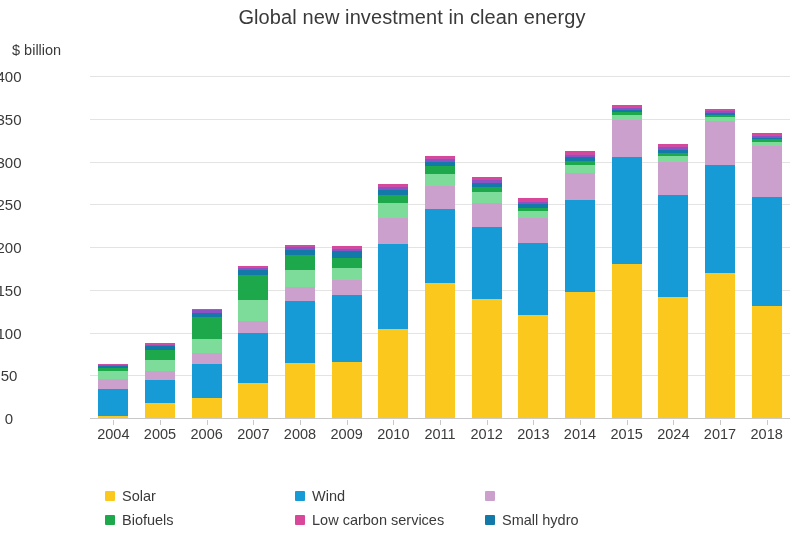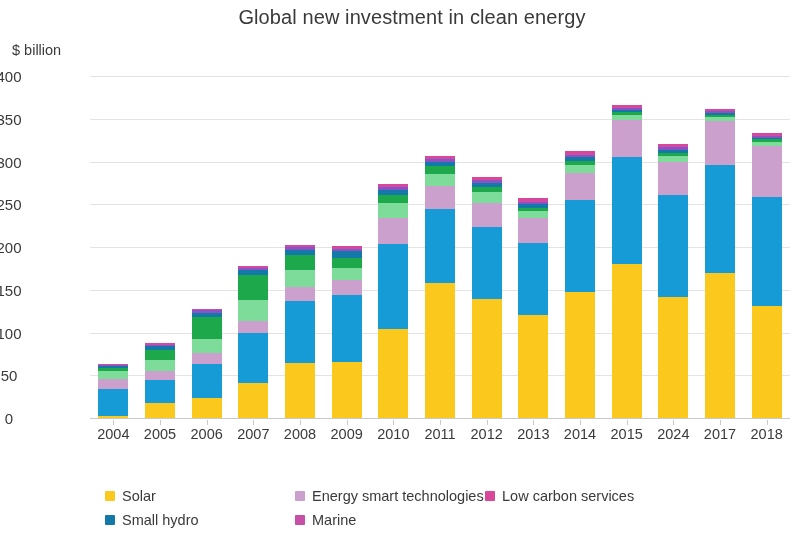--- a/index.html
+++ b/index.html
@@ -375,22 +375,29 @@
       <div class="x-tick" style="left: 676.667px;"></div>
       <div class="x-label" style="left: 676.667px;">2018</div>
     </div>
 
   <div id="legend">
       <div class="legend-item">
         <span class="legend-swatch" style="background: rgb(251, 201, 30);"></span>
         <span class="legend-label">Solar</span>
       </div>
       <div class="legend-item">
+        <span class="legend-swatch" style="background: rgb(22, 155, 215);"></span>
+        <span class="legend-label">Wind</span>
+      </div>
+      <div class="legend-item">
         <span class="legend-swatch" style="background: rgb(203, 160, 204);"></span>
-        <span class="legend-label">Energy smart technologies</span>
+      </div>
+      <div class="legend-item">
+        <span class="legend-swatch" style="background: rgb(30, 168, 76);"></span>
+        <span class="legend-label">Biofuels</span>
       </div>
       <div class="legend-item">
         <span class="legend-swatch" style="background: rgb(217, 71, 155);"></span>
         <span class="legend-label">Low carbon services</span>
       </div>
       <div class="legend-item">
         <span class="legend-swatch" style="background: rgb(18, 121, 168);"></span>
         <span class="legend-label">Small hydro</span>
       </div>
       <div class="legend-item">

